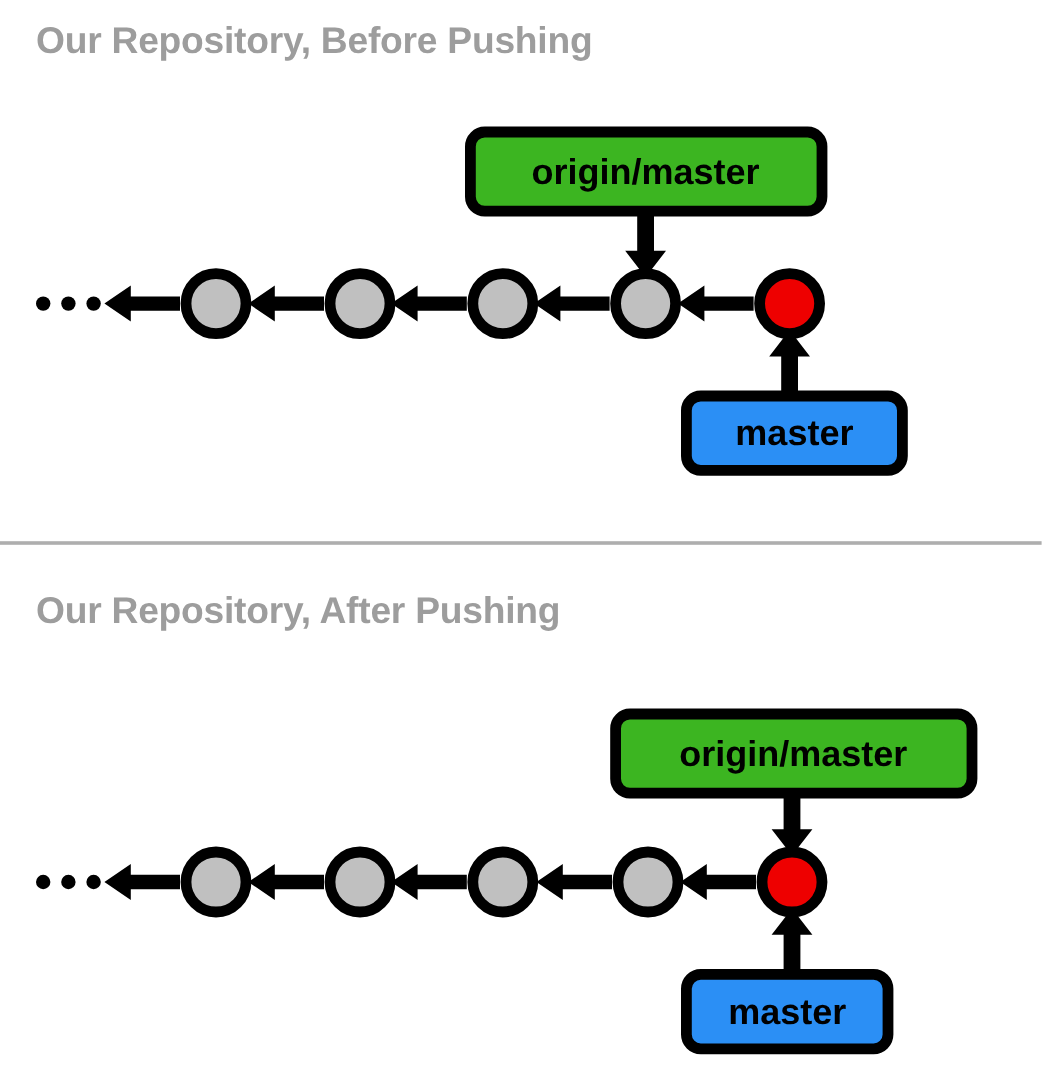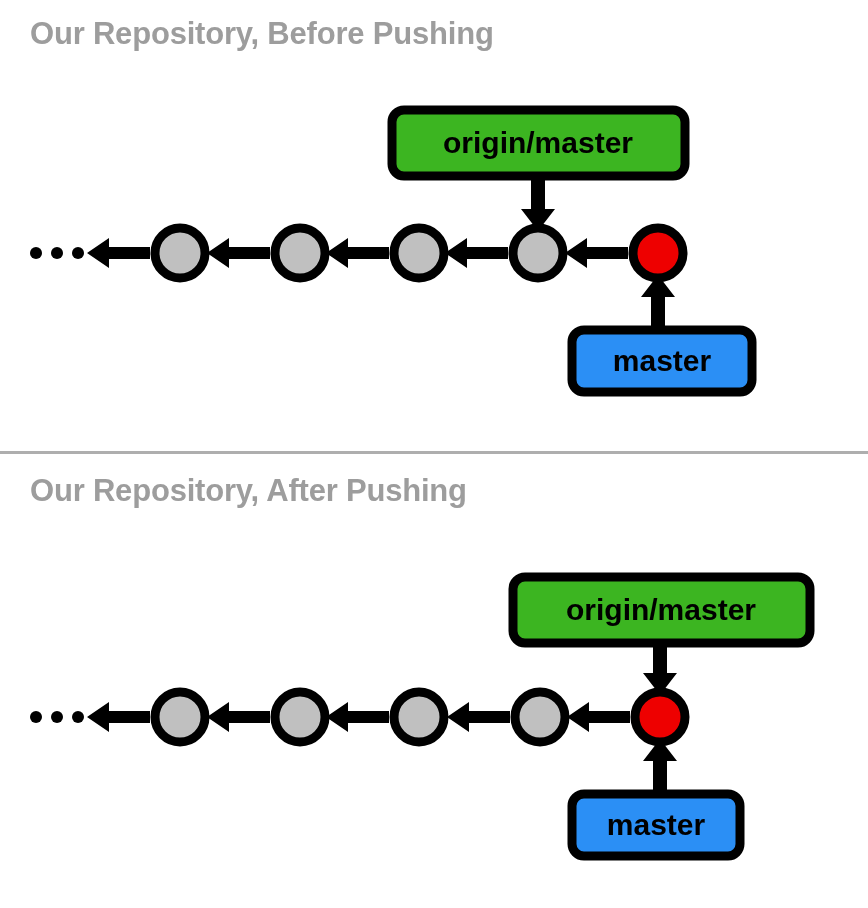--- a/index.html
+++ b/index.html
@@ -13,21 +13,21 @@
     font-family: "Liberation Sans", sans-serif;
     overflow: hidden;
     position: relative;
   }
   .panel {
     position: absolute;
     left: 0;
     width: 740px;
   }
   #panel-before { top: 0; height: 452px; }
-  #panel-after  { top: 437px; height: 453px; }
+  #panel-after  { top: 455px; height: 453px; }
 
   .panel-title {
     position: absolute;
     left: 30px;
     font-size: 31px;
     font-weight: bold;
     color: #9d9d9d;
     letter-spacing: -0.2px;
     white-space: nowrap;
     line-height: 1;

